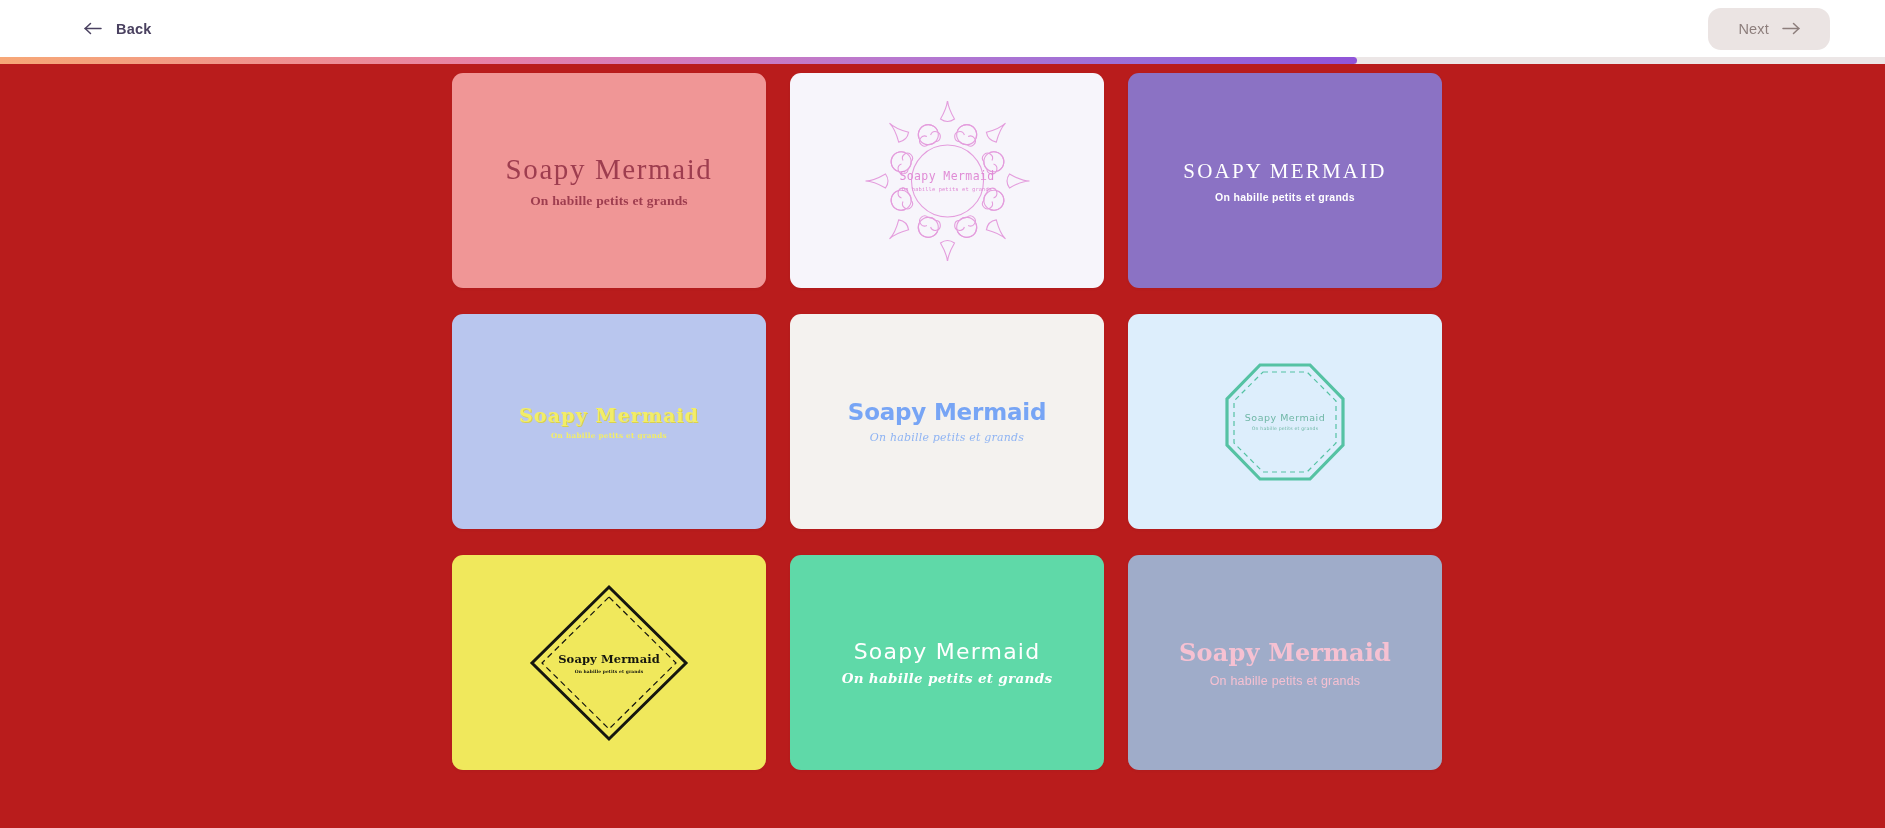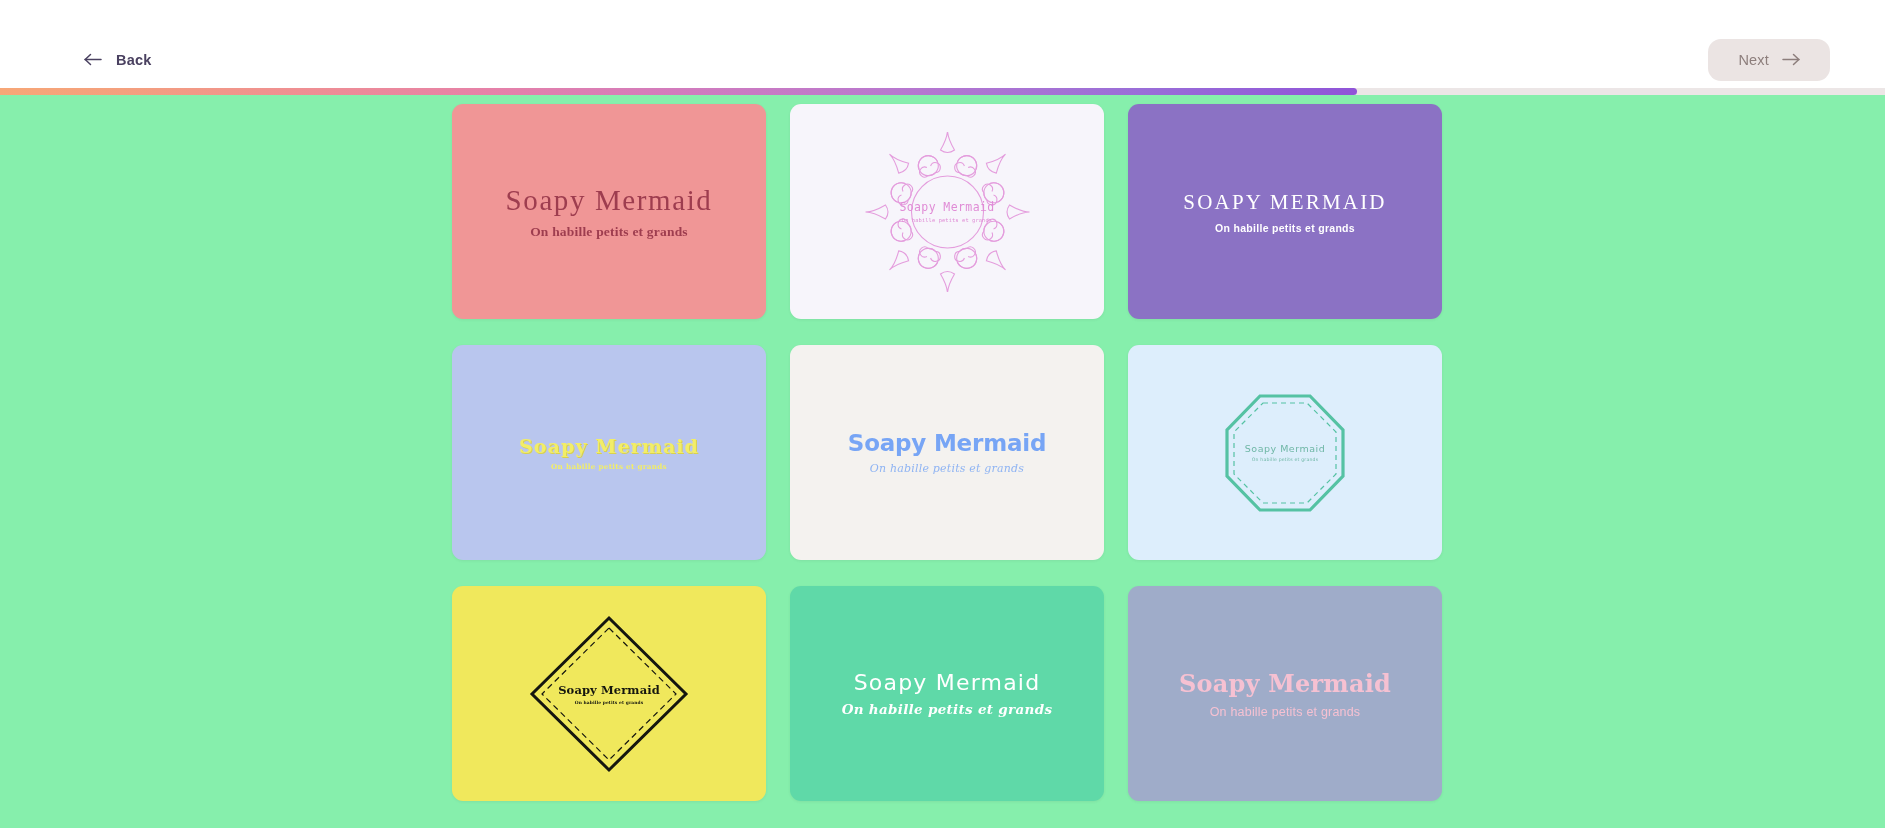--- a/index.html
+++ b/index.html
@@ -13,21 +13,20 @@
 
   
   .topbar {
     position: relative;
     height: 57px;
     background: #ffffff;
     display: flex;
     align-items: center;
     justify-content: space-between;
     padding: 0 55px 0 80px;
-    margin-top: 31px;
   }
   .back-btn {
     display: flex;
     align-items: center;
     gap: 13px;
     background: none;
     border: none;
     cursor: pointer;
     padding: 6px 4px;
     color: #4a4160;
@@ -84,21 +83,21 @@
         #b878cf 66%,
         #9a6ed8 84%,
         #9054d8 100%);
   }
 
   
   .canvas {
     position: relative;
     width: 1885px;
     height: 764px;
-    background: #86efac;
+    background: #b91c1c;
     overflow: hidden;
   }
   .grid {
     position: absolute;
     left: 452px;
     top: 9px;
     width: 990px;
     display: grid;
     grid-template-columns: repeat(3, 314px);
     grid-template-rows: repeat(3, 215px);

